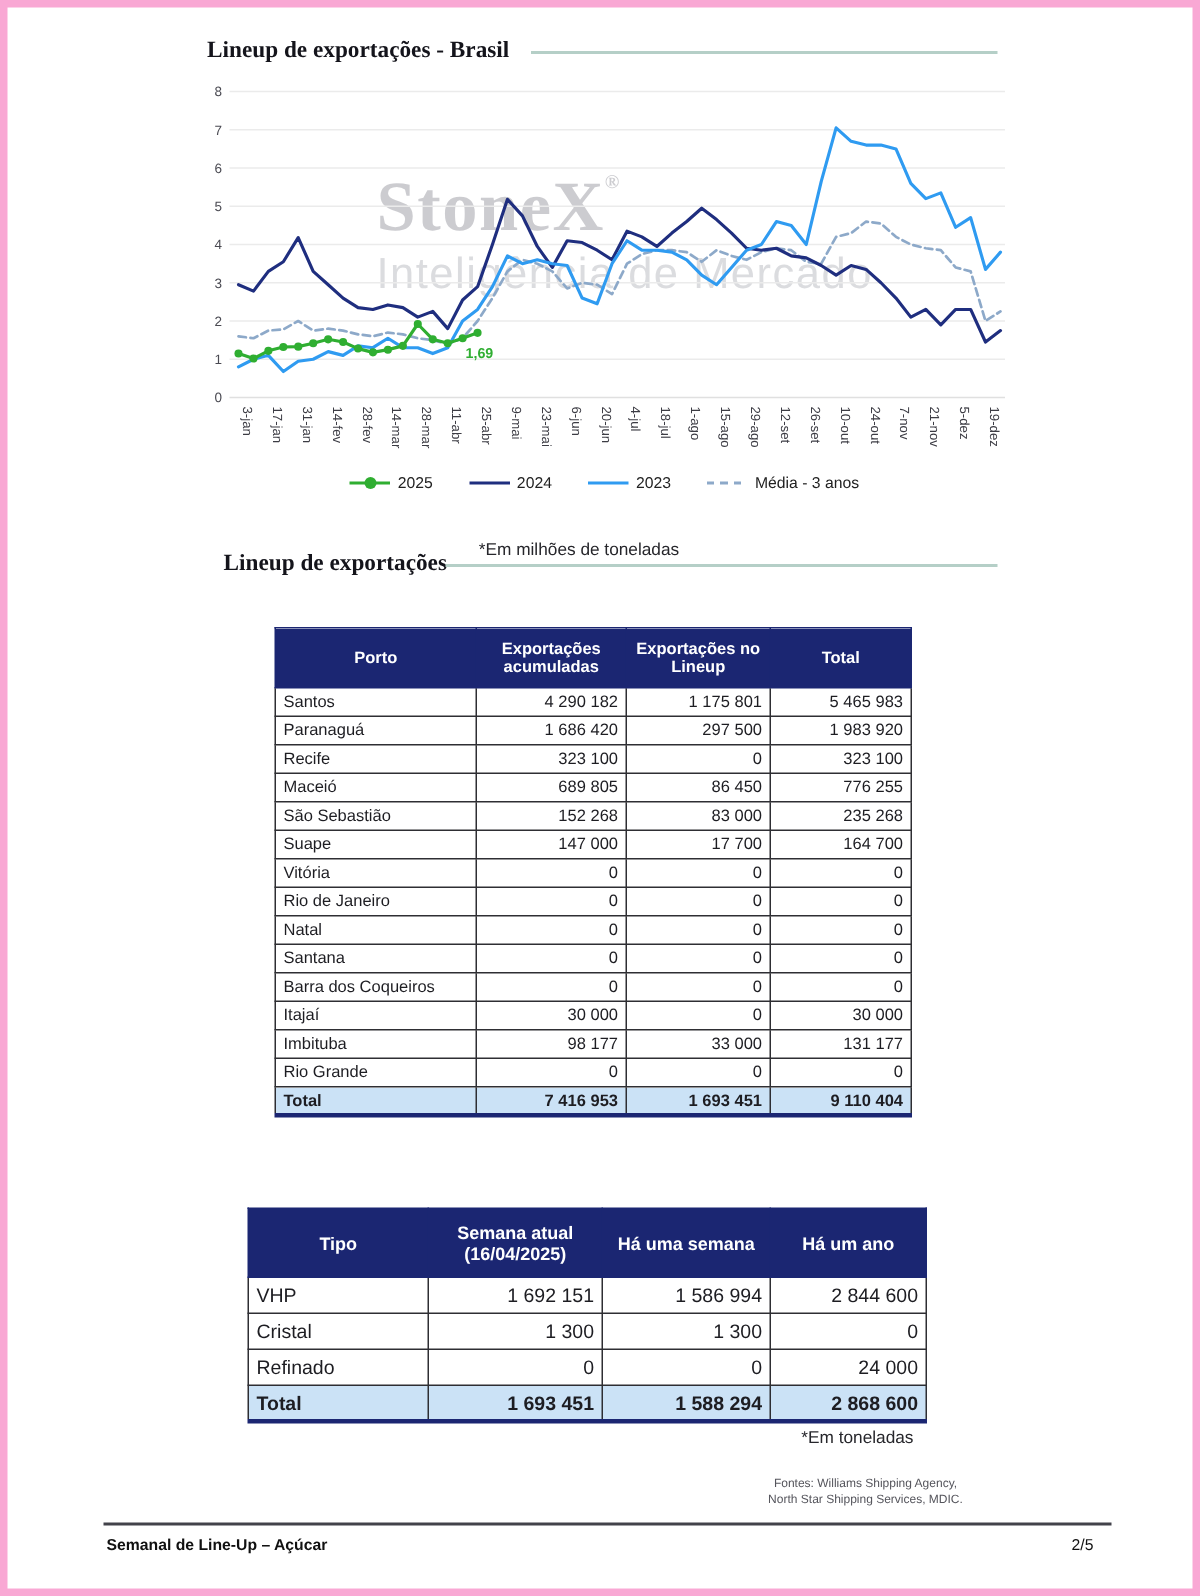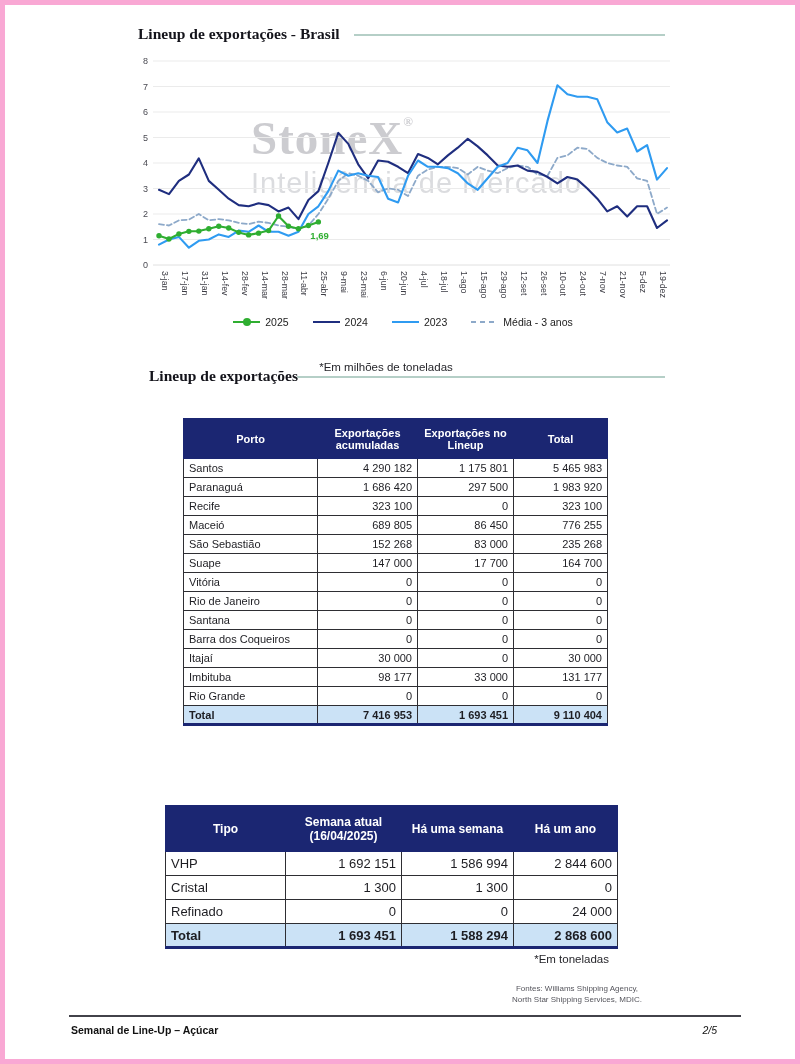--- a/index.html
+++ b/index.html
@@ -46,21 +46,21 @@
   #table2{width:452px;font-size:13px;padding-left:12px;}
   #table2 th{font-size:12px;padding:6px 2px;height:46px;}
   #table2 td{height:24px;}
   #table2 tr.total td{border-bottom:3px solid #1b2672;}
 
   .tons-note{position:absolute;left:400px;top:948px;width:204px;text-align:right;font-size:11.5px;color:#26262b;}
   .sources{position:absolute;left:462px;top:979px;width:220px;text-align:center;font-size:8px;color:#55555c;line-height:1.35;}
 
   .footer-rule{position:absolute;left:64px;top:1010px;width:672px;height:2px;background:#42424a;}
   .footer-left{position:absolute;left:66px;top:1019px;font-size:10.5px;font-weight:bold;color:#111;}
-  .footer-right{position:absolute;right:78px;top:1019px;font-size:10.5px;color:#111;font-style:italic;}
+  .footer-right{position:absolute;right:66px;top:1019px;font-size:10.5px;color:#111;}
 </style>
 </head>
 <body>
 
 <div class="page">
 
   <div class="h1 serif-title">Lineup de exportações - Brasil</div>
   <div class="rule1"></div>
 
   <div class="chart-wrap">
@@ -229,20 +229,26 @@
             <td class="num">0</td>
             <td class="num">0</td>
           </tr>
           <tr>
             <td class="name">Rio de Janeiro</td>
             <td class="num">0</td>
             <td class="num">0</td>
             <td class="num">0</td>
           </tr>
           <tr>
+            <td class="name">Natal</td>
+            <td class="num">0</td>
+            <td class="num">0</td>
+            <td class="num">0</td>
+          </tr>
+          <tr>
             <td class="name">Santana</td>
             <td class="num">0</td>
             <td class="num">0</td>
             <td class="num">0</td>
           </tr>
           <tr>
             <td class="name">Barra dos Coqueiros</td>
             <td class="num">0</td>
             <td class="num">0</td>
             <td class="num">0</td>

